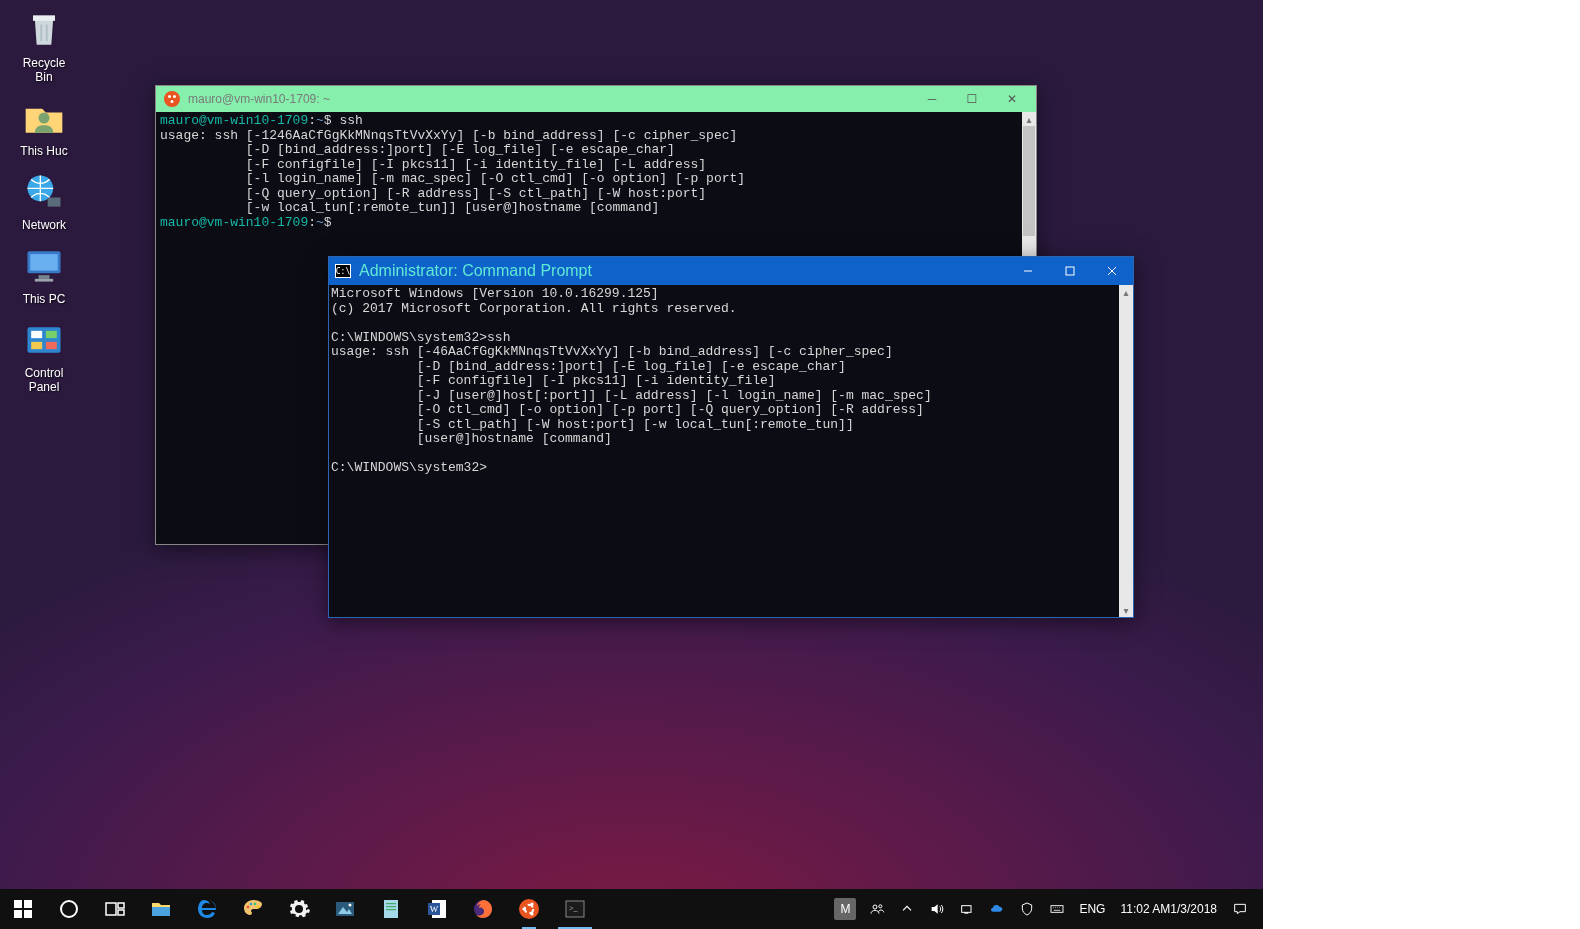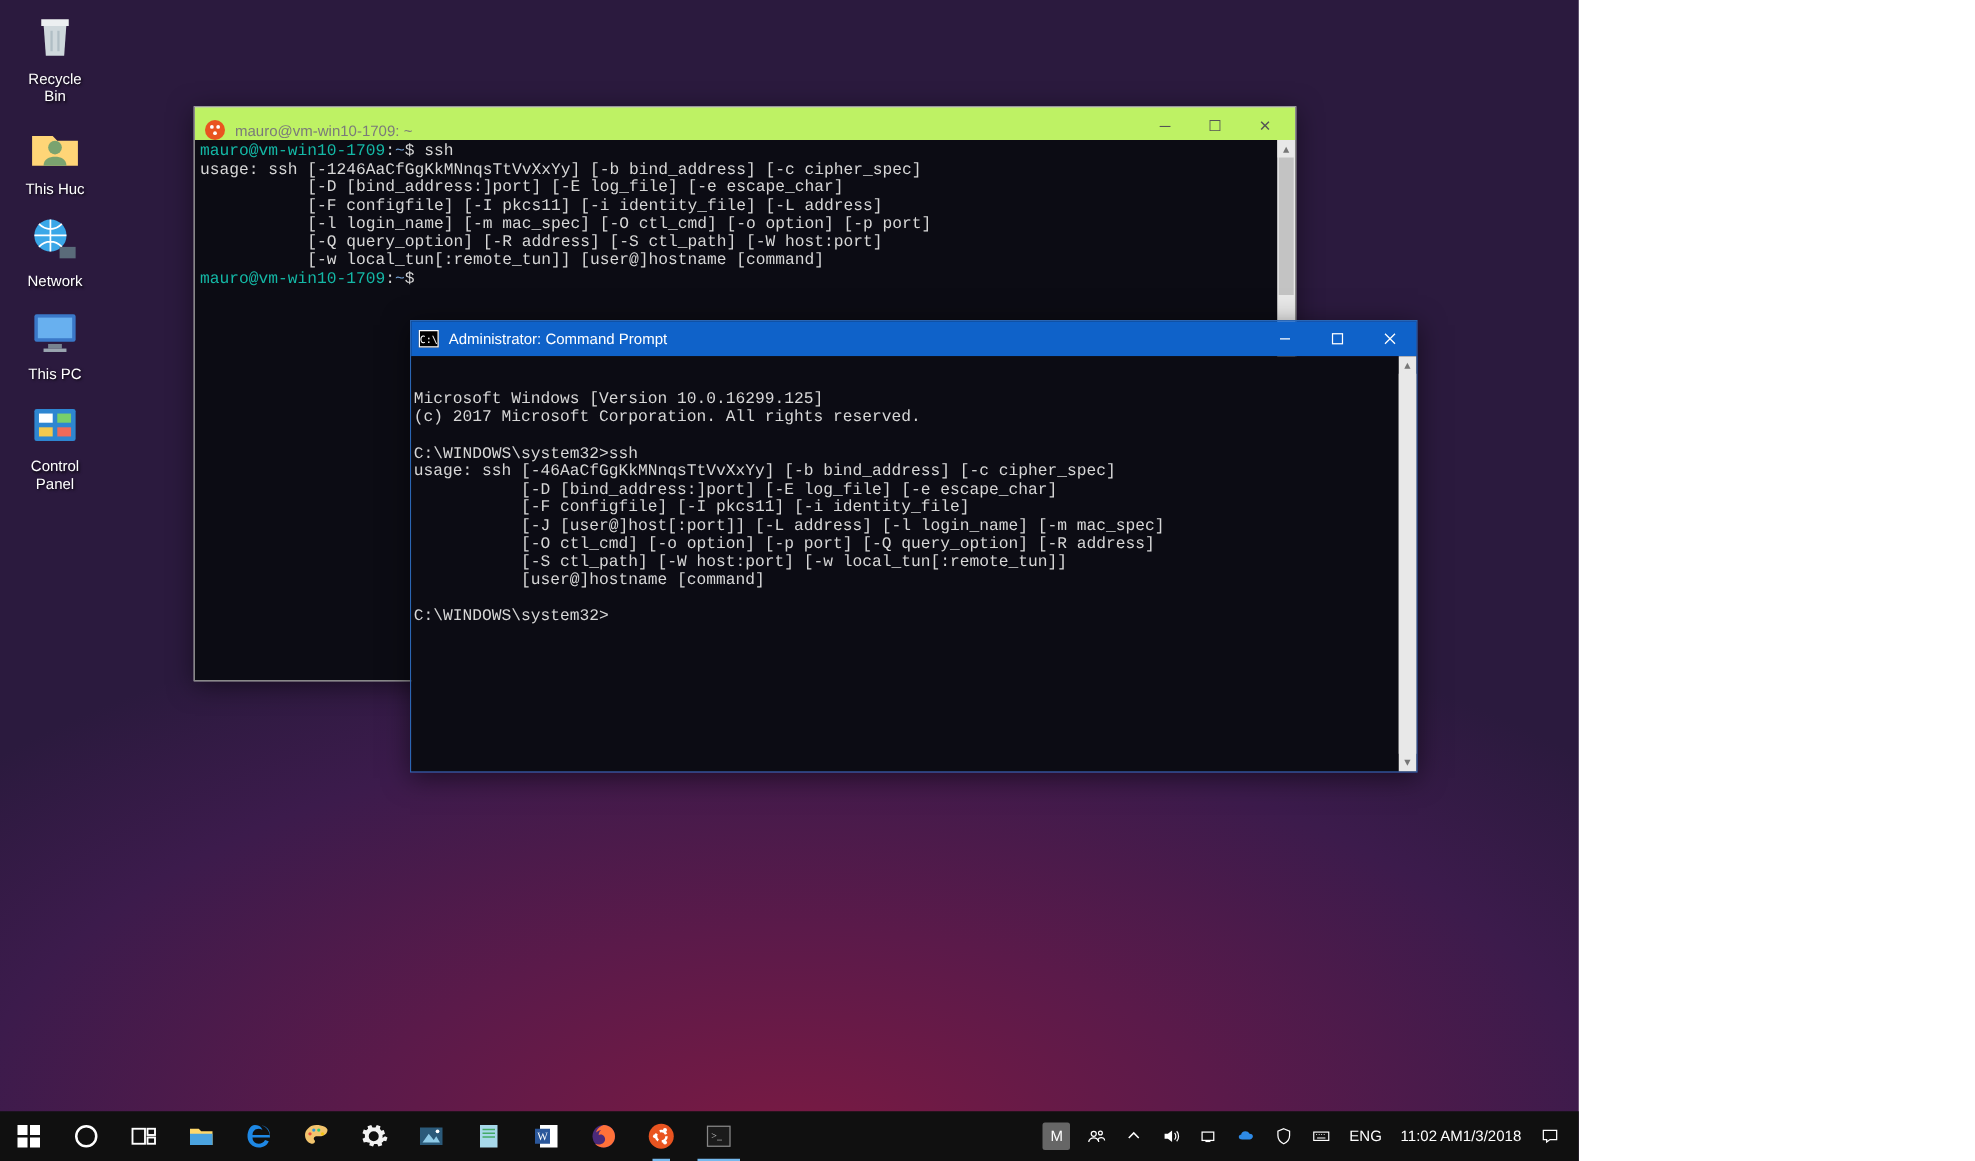--- a/index.html
+++ b/index.html
@@ -13,42 +13,42 @@
   .desktop-icons { position: absolute; top: 6px; left: 4px; width: 80px; }
   .dicon { width: 80px; text-align: center; margin-bottom: 10px; cursor: default; }
   .dicon .glyph { width: 48px; height: 48px; margin: 0 auto 2px; display:flex; align-items:center; justify-content:center; }
   .dicon .label { color: #fff; font-size: 12px; line-height: 14px; text-shadow: 1px 1px 2px rgba(0,0,0,.8); white-space: pre-line; }
   
   .recycle svg, .avatar svg, .globe svg, .monitor svg, .cpanel svg { width:44px; height:44px; }
   
   .win { position: absolute; box-shadow: 0 4px 20px rgba(0,0,0,.5); }
   
   .ubuntu { left: 155px; top: 85px; width: 882px; height: 460px; background: #fff; border: 1px solid #888; }
-  .ubuntu .titlebar { height: 26px; background: #bef264; display:flex; align-items:flex-end; padding: 0 4px 0 8px; }
+  .ubuntu .titlebar { height: 26px; background: #86efac; display:flex; align-items:center; padding: 0 4px 0 8px; }
   .ubuntu .titlebar .ub-logo { width:16px; height:16px; border-radius:50%; background:#e95420; margin-right:8px; position:relative; }
   .ubuntu .titlebar .ub-logo::after{content:"";position:absolute;left:4px;top:4px;width:3px;height:3px;background:#fff;border-radius:50%;box-shadow:5px 0 0 #fff, 2.5px 5px 0 #fff;}
   .ubuntu .titlebar .title { color:#7a7a7a; font-size:12px; flex:1; }
   .ubuntu .titlebar .wbtn { width:40px; height:22px; display:flex; align-items:center; justify-content:center; color:#555; font-size:12px; }
   .ubuntu .termwrap { display:flex; height: calc(100% - 26px); }
   .ubuntu .term { flex:1; background:#0c0c14; color:#d7d7d7; font-family: Consolas, "Courier New", monospace; font-size:13px; line-height:14.5px; padding:2px 4px; white-space:pre; overflow:hidden; }
   .ubuntu .scroll { width:14px; background:#e8e8e8; position:relative; }
   .ubuntu .scroll .arrow { height:14px; background:#e8e8e8; display:flex;align-items:center;justify-content:center;color:#777;font-size:10px; }
   .ubuntu .scroll .thumb { position:absolute; top:14px; left:1px; right:1px; height:110px; background:#c3c3c3; }
   .prompt-green { color:#14b8a6; }
   .prompt-blue  { color:#739fcf; }
   
   .cmd { left: 328px; top: 256px; width: 806px; height: 362px; border:1px solid #2b66b3; }
   .cmd .titlebar { height:28px; background:#0f62c9; display:flex; align-items:center; padding-left:6px; }
   .cmd .cmd-icon { width:16px; height:14px; background:#000; border:1px solid #fff; margin-right:8px; display:flex;align-items:center;justify-content:center;color:#fff;font-size:8px;font-family:monospace; }
-  .cmd .title { color:#ffffff; font-size:12px; flex:1; }
+  .cmd .title { color:#5eead4; font-size:16px; flex:1; }
   .cmd .wbtn { width:42px; height:28px; display:flex; align-items:center; justify-content:center; color:#fff; font-size:12px; }
   .cmd .wbtn.close { background:transparent; } 
   .cmd .wbtn svg { width:10px; height:10px; }
   .cmd .bodywrap { display:flex; height: calc(100% - 28px); background:#0c0c14; }
-  .cmd .term { flex:1; color:#d7d7d7; font-family: Consolas, "Courier New", monospace; font-size:13px; line-height:14.5px; padding:2px 2px; white-space:pre; overflow:hidden;margin-top:25px; }
+  .cmd .term { flex:1; color:#d7d7d7; font-family: Consolas, "Courier New", monospace; font-size:13px; line-height:14.5px; padding:2px 2px; white-space:pre; overflow:hidden; }
   .cmd .scroll { width:14px; background:#e8e8e8; position:relative; }
   .cmd .scroll .arrow { height:14px; display:flex;align-items:center;justify-content:center;color:#777;font-size:10px; }
   .cmd .scroll .track { position:absolute; top:14px; bottom:14px; left:0; right:0; background:#e8e8e8; }
   
   .taskbar { position:absolute; left:0; bottom:0; width:100%; height:40px; background:#101010; display:flex; align-items:center; color:#fff; }
   .taskbar .tbtn { width:46px; height:40px; display:flex; align-items:center; justify-content:center; position:relative; }
   .taskbar .tbtn.active::after { content:""; position:absolute; bottom:0; left:6px; right:6px; height:2px; background:#76b9ed; }
   .taskbar .tbtn.running::after { content:""; position:absolute; bottom:0; left:16px; right:16px; height:2px; background:#76b9ed; }
   .taskbar .spacer { flex:1; }
   .tray { display:flex; align-items:center; height:40px; }

